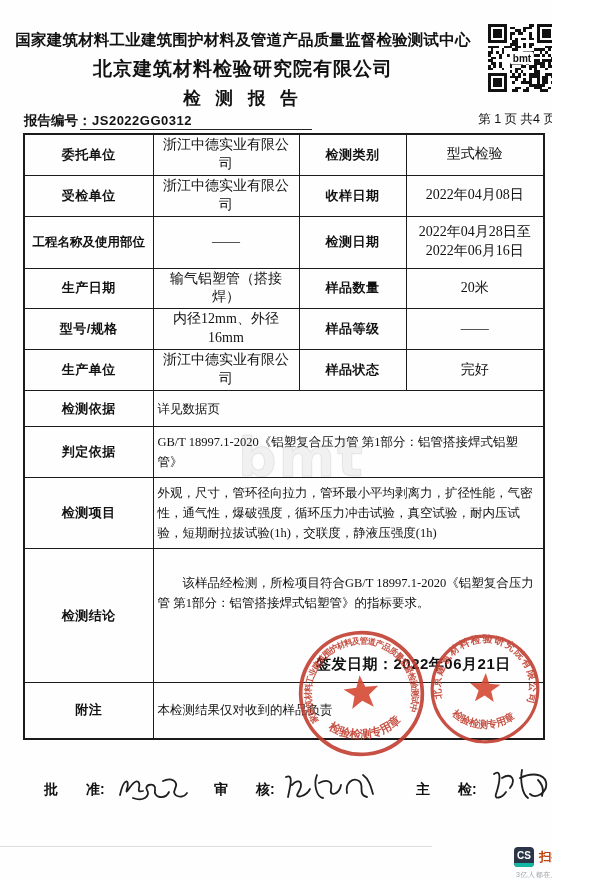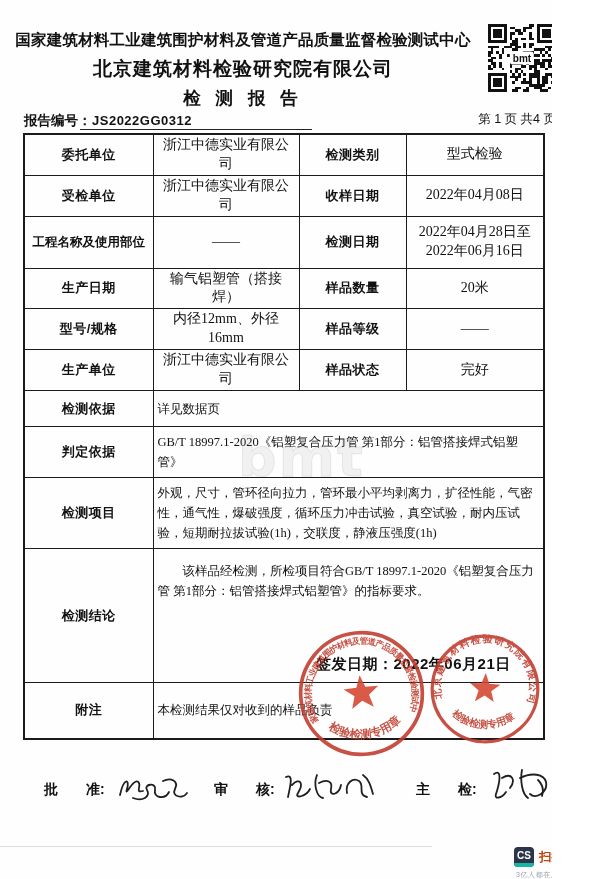--- a/index.html
+++ b/index.html
@@ -28,21 +28,21 @@
   table.info{border-width:2.2px;}
   table.info td{padding:1px 4px;overflow:hidden;}
   td.lbl{font-weight:bold;font-size:13px;text-align:center;letter-spacing:0.5px;}
   td.lbl.small{font-size:12.5px;letter-spacing:0;}
   td.val{font-family:"Liberation Serif", serif;font-size:14px;text-align:center;line-height:1.35;}
   td.val2{font-family:"Liberation Serif", serif;font-size:12.5px;text-align:left;padding:2px 9px;line-height:1.6;}
   tr.h35{height:35px;} tr.h38{height:38px;} tr.h52{height:52px;} tr.h39{height:39px;}
   tr.h40{height:40px;} tr.h41{height:41px;} tr.h27{height:27px;} tr.h36{height:36px;}
   tr.h51{height:51px;} tr.h71{height:71px;} tr.h134{height:134px;} tr.h56{height:56px;}
   td.concl{vertical-align:top;}
-  td.concl .indent{margin-top:12px;text-indent:2em;line-height:1.55;}
+  td.concl .indent{margin-top:24px;text-indent:2em;line-height:1.55;}
 
   .issue-date{position:absolute;left:316px;top:655px;font-size:15px;font-weight:bold;z-index:4;letter-spacing:0.5px;text-align:right;}
 
   
   .stamp{position:absolute;z-index:5;color:#bf3a2b;opacity:0.88;}
   .stamp svg{display:block;width:100%;height:100%;}
   .stamp-left{left:297px;top:629px;width:129px;height:129px;transform:rotate(-6deg);}
   .stamp-right{left:429px;top:633px;width:112px;height:112px;transform:rotate(3deg);}
 
   

